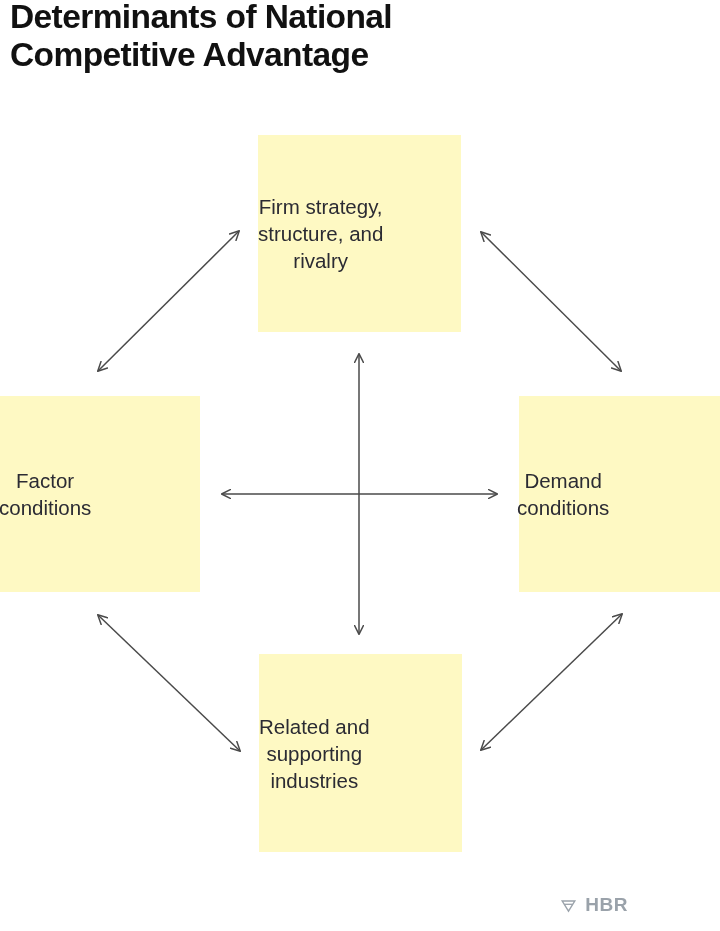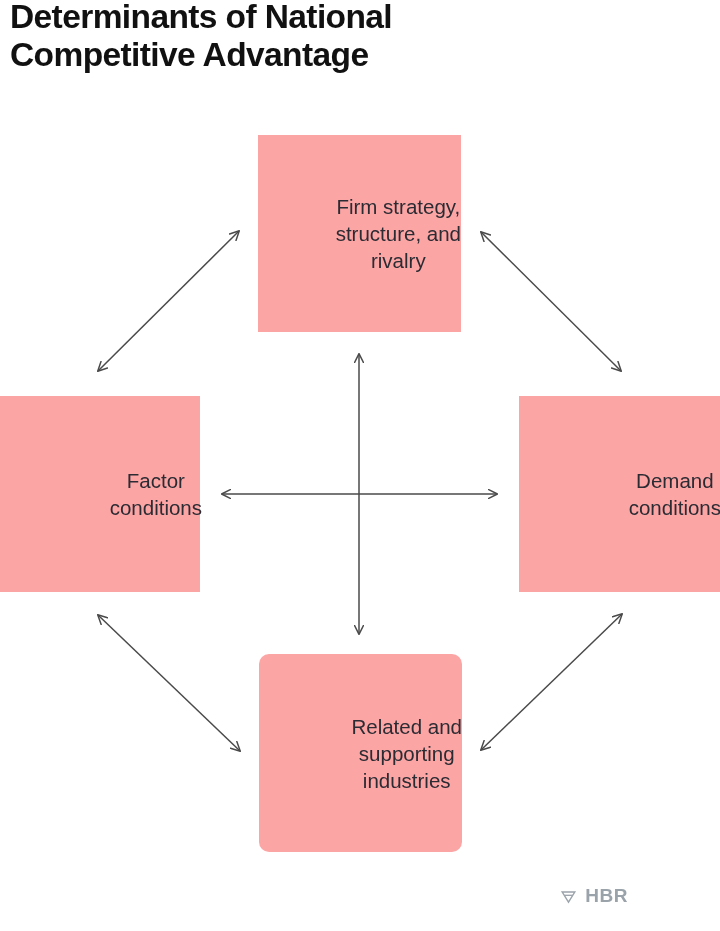--- a/index.html
+++ b/index.html
@@ -30,52 +30,52 @@
     line-height: 38px;
     font-weight: bold;
     letter-spacing: -0.6px;
     color: #111111;
     white-space: pre-line;
   }
 
   
   .node-box {
     position: absolute;
-    background: #fca5a5;
+    background: #fef9c3;
     display: flex;
     align-items: center;
-    justify-content: flex-end;
+    justify-content: flex-start;
     text-align: center;
     color: #2b2b33;
     font-size: 20.5px;
     line-height: 27px;
     white-space: pre-line;
   }
   #box-top    { left: 258px; top: 135px; width: 203px; height: 197px; }
   #box-left   { left: -3px;  top: 396px; width: 203px; height: 196px; }
   #box-right  { left: 519px; top: 396px; width: 204px; height: 196px; }
-  #box-bottom { left: 259px; top: 654px; width: 203px; height: 198px; border-radius: 10px; }
+  #box-bottom { left: 259px; top: 654px; width: 203px; height: 198px; }
 
   #box-left .node-label  { transform: translateX(2px); }
   #box-right .node-label { transform: translateX(-2px); }
 
   
   #arrows {
     position: absolute;
     left: 0;
     top: 0;
     width: 720px;
     height: 931px;
   }
 
   
   #hbr-logo {
     position: absolute;
     right: 4px;
-    bottom: 24px;
+    bottom: 15px;
     display: flex;
     align-items: center;
     gap: 8px;
   }
   #hbr-logo .mark {
     display: block;
     line-height: 0;
   }
   #hbr-logo .wordmark {
     font-size: 19px;

